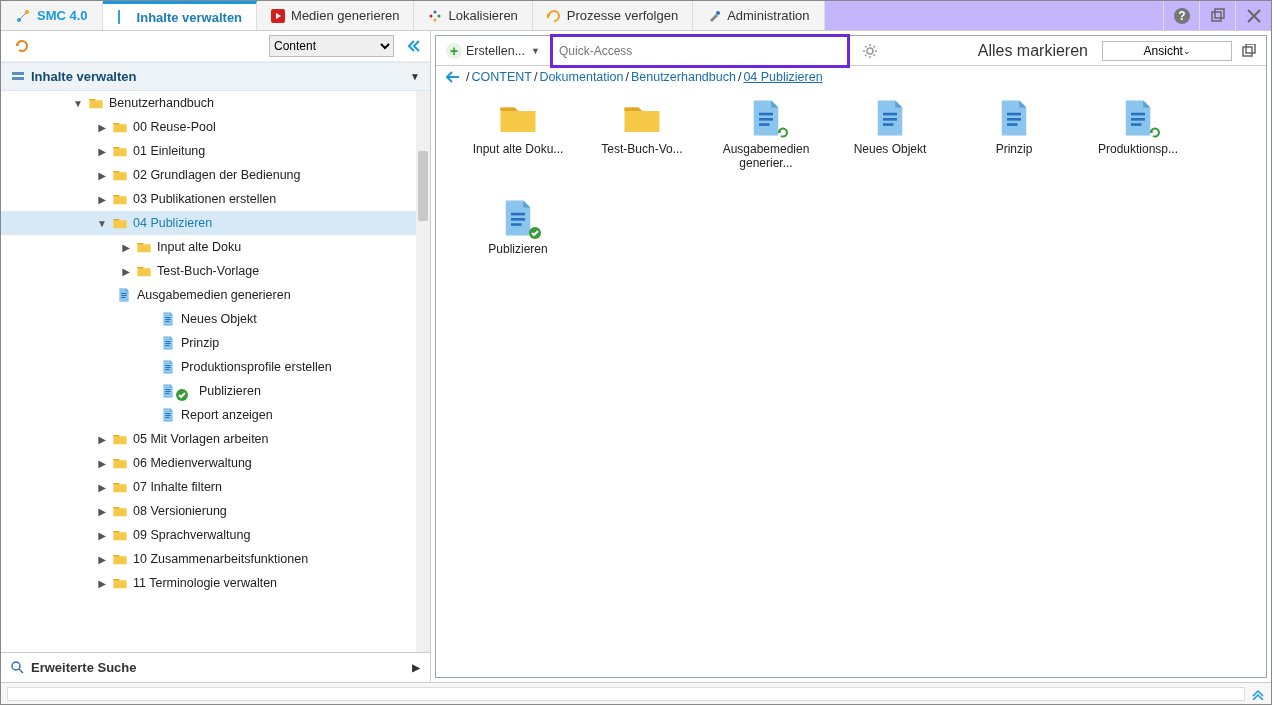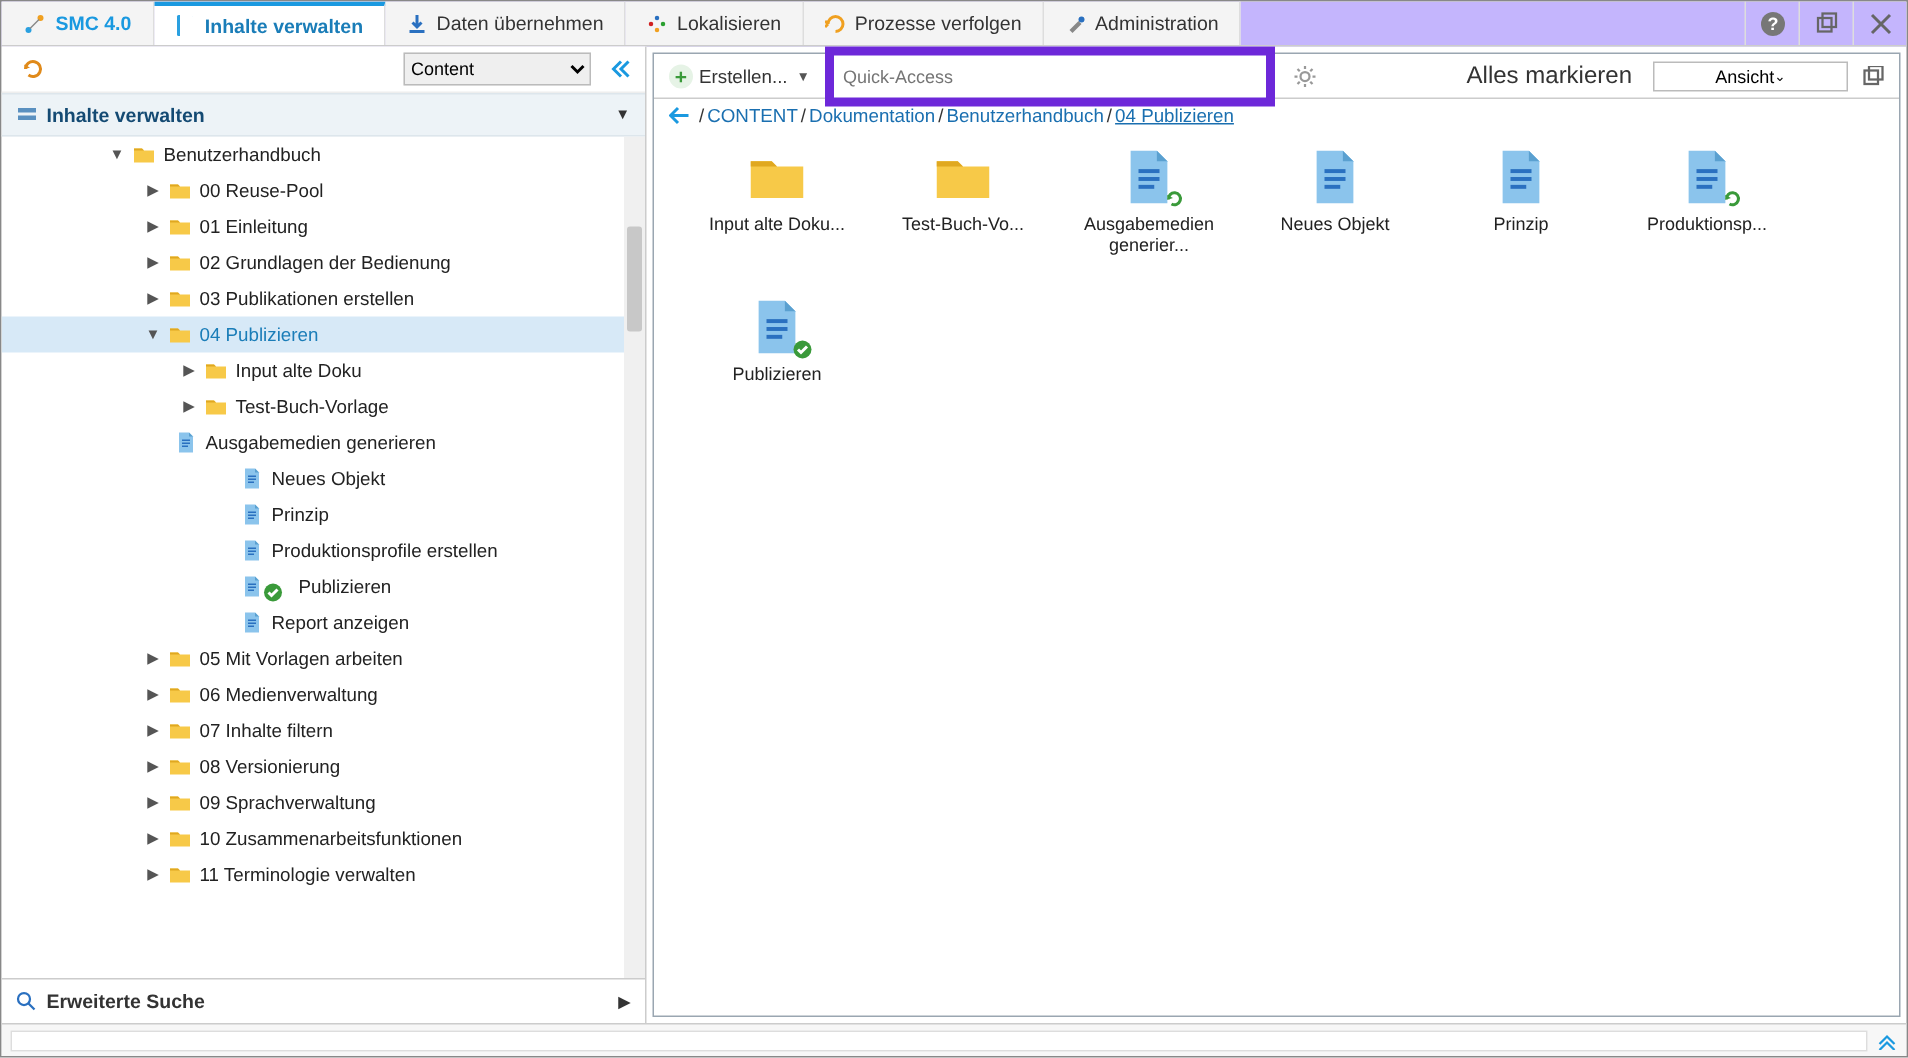--- a/index.html
+++ b/index.html
@@ -34,21 +34,21 @@
   .tree-scroll .thumb{ position:absolute; left:2px; right:2px; top:60px; height:70px; background:#c8c8c8; border-radius:2px;}
   .adv-search { border-top:1px solid #ccc; padding:7px 10px; font-size:13px; font-weight:bold; color:#333; display:flex; align-items:center; gap:6px;}
   .adv-search .tri{ margin-left:auto; color:#333; font-size:10px;}
 
   
   .right { flex:1; display:flex; flex-direction:column; border:1px solid #9aa6b1; margin:4px; background:#fff;}
   .right-toolbar { display:flex; align-items:center; height:30px; border-bottom:1px solid #ccc; padding:0 6px; gap:6px;}
   .btn-create { display:flex; align-items:center; gap:4px; background:#fff; border:none; font-size:12.5px; color:#333; padding:2px 4px;}
   .btn-create .plus{ color:#3a9a3a; font-weight:bold; font-size:14px; background:#e6f3e6; border-radius:8px; width:16px; height:16px; display:inline-flex; align-items:center; justify-content:center;}
   .btn-create .dd{ font-size:9px; color:#555; margin-left:2px;}
-  .quick { flex:0 0 300px; height:30px; border:6px solid #6d28d9; font-size:12px; padding:14px 6px;}
+  .quick { flex:0 0 300px; height:30px; border:3px solid #6d28d9; font-size:12px; padding:14px 6px;}
   .gear { color:#888; padding:0 6px;}
   .tb-spacer{flex:1;}
   .markall { font-size:16px; color:#333; padding:0 8px;}
   .view-sel { width:130px; height:20px; border:1px solid #bbb; font-size:12px; display:flex; align-items:center; padding:0 6px; justify-content:center;}
   .maxbtn { color:#666; padding:0 4px;}
   .breadcrumb { padding:4px 10px; font-size:12.5px; display:flex; align-items:center; gap:2px; flex-wrap:wrap;}
   .breadcrumb .back{ color:#1a99e0; margin-right:4px;}
   .breadcrumb a{ color:#1a6fb0; text-decoration:none;}
   .breadcrumb a.cur{ text-decoration:underline;}
   .breadcrumb .sep{ color:#333;}
@@ -82,25 +82,25 @@
         <svg width="14" height="16">
           <rect x="1" y="1" width="10" height="14" rx="1" fill="#2aa0e0"></rect>
           <rect x="3" y="1" width="8" height="14" fill="#fff"></rect>
         </svg>
       </span>
     <span>Inhalte verwalten</span>
   </div>
   <div class="tab">
     <span>
         <svg width="14" height="14">
-          <path d="M7 1 L7 9 M4 6 L7 9 L10 6" stroke="#2a70c0" stroke-width="2" fill="none"></path>
-          <rect x="2" y="11" width="10" height="2" fill="#2a70c0"></rect>
+          <rect width="14" height="14" rx="2" fill="#d02020"></rect>
+          <path d="M5 4 L10 7 L5 10 Z" fill="#fff"></path>
         </svg>
       </span>
-    <span>Daten übernehmen</span>
+    <span>Medien generieren</span>
   </div>
   <div class="tab">
     <span>
         <svg width="14" height="14">
           <circle cx="3" cy="7" r="1.5" fill="#d02020"></circle>
           <circle cx="11" cy="7" r="1.5" fill="#2aa030"></circle>
           <circle cx="7" cy="3" r="1.5" fill="#2a70c0"></circle>
           <circle cx="7" cy="11" r="1.5" fill="#f0a020"></circle>
         </svg>
       </span>

